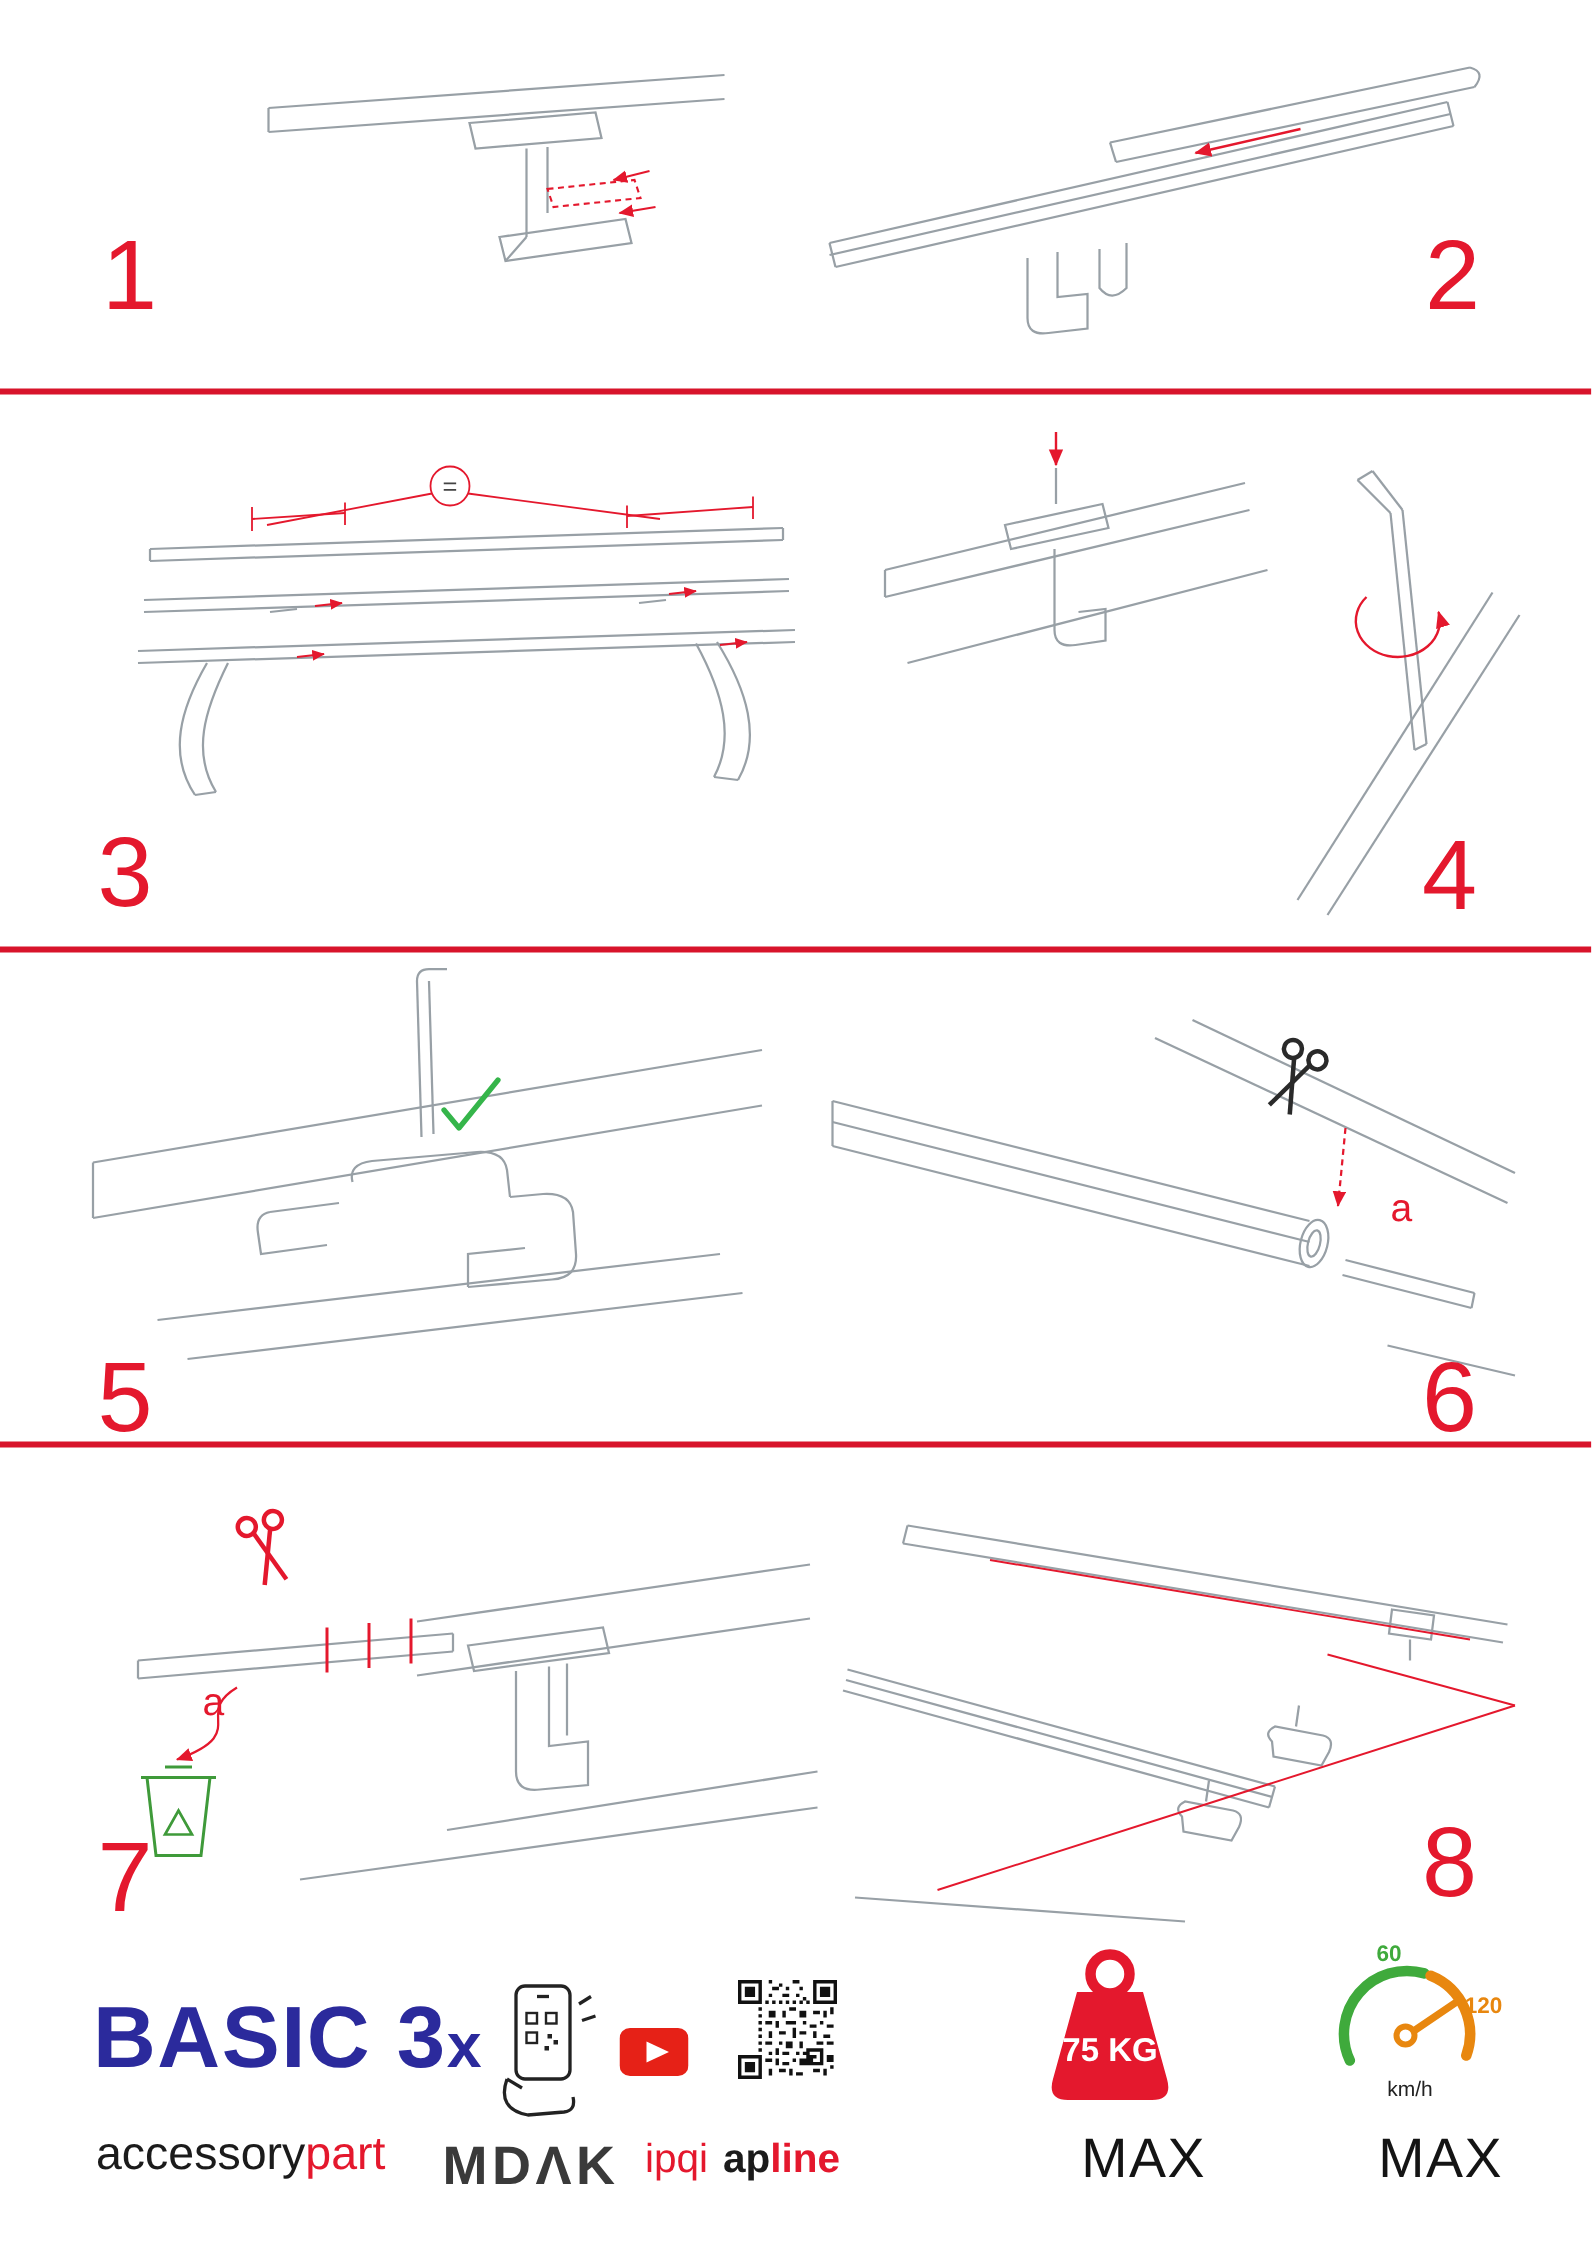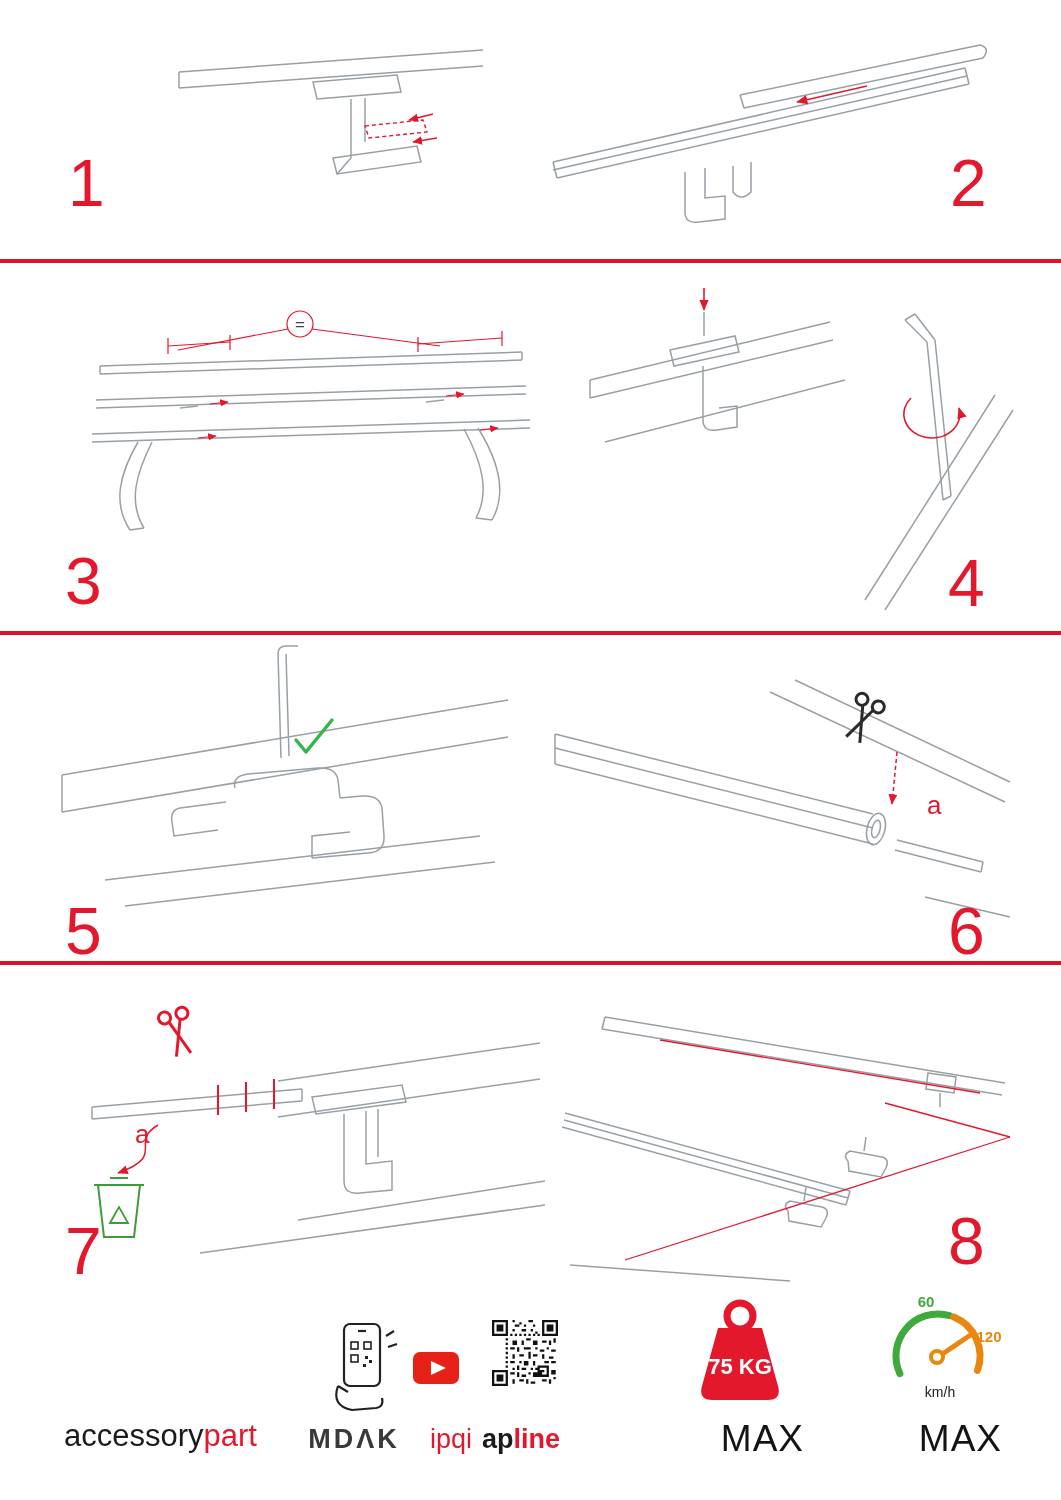--- a/index.html
+++ b/index.html
@@ -22,21 +22,21 @@
   .brand-title {
     position:absolute; left:62px; top:1330px; font-size:58px; font-weight:700;
     color:#2b2a9c; line-height:1; letter-spacing:1px;
   }
   .brand-title .bx { font-size:0.72em; }
   .brand-sub { position:absolute; left:64px; top:1420px; font-size:31px; font-weight:400; line-height:1; }
   .brand-sub .black { color:#1b1b1b; }
   .red { color:#e4182d; }
   .logo-mdak {
     position:absolute; left:292px; top:1426px; width:124px; text-align:center;
-    font-size:27px; font-weight:600; color:#3a3a3a; letter-spacing:3px; line-height:1;
+    font-size:36px; font-weight:600; color:#3a3a3a; letter-spacing:3px; line-height:1;
   }
   .logo-ipqi {
     position:absolute; left:406px; top:1426px; width:66px; text-align:right;
     font-size:27px; font-weight:500; color:#e4182d; line-height:1;
   }
   .logo-apline {
     position:absolute; left:482px; top:1426px; width:96px; text-align:left;
     font-size:27px; font-weight:600; line-height:1;
   }
   .logo-apline .black { color:#1b1b1b; }
@@ -275,20 +275,23 @@
     </g>
     <g fill="none" stroke="#e4182d" stroke-width="1.3">
       <path d="M110,55 L430,108"></path>
       <path d="M75,275 L460,152"></path>
       <path d="M460,152 L335,118"></path>
     </g>
   </svg>
 
   <div class="stepnum" style="left:948px; top:1208px;">8</div>
 
+  <div class="brand-title">
+    <span>BASIC 3</span><span class="bx">x</span>
+  </div>
   <div class="brand-sub">
     <span class="black">accessory</span><span class="red">part</span>
   </div>
 
   <svg class="art" style="left:318px; top:1320px;" width="84" height="96" viewBox="0 0 84 96">
     <g fill="none" stroke="#222" stroke-width="2.2">
       <rect x="26" y="4" width="36" height="62" rx="6"></rect>
       <path d="M40,11 L48,11"></path>
       <rect x="33" y="22" width="7" height="7" stroke-width="1.6"></rect>
       <rect x="46" y="22" width="7" height="7" stroke-width="1.6"></rect>

